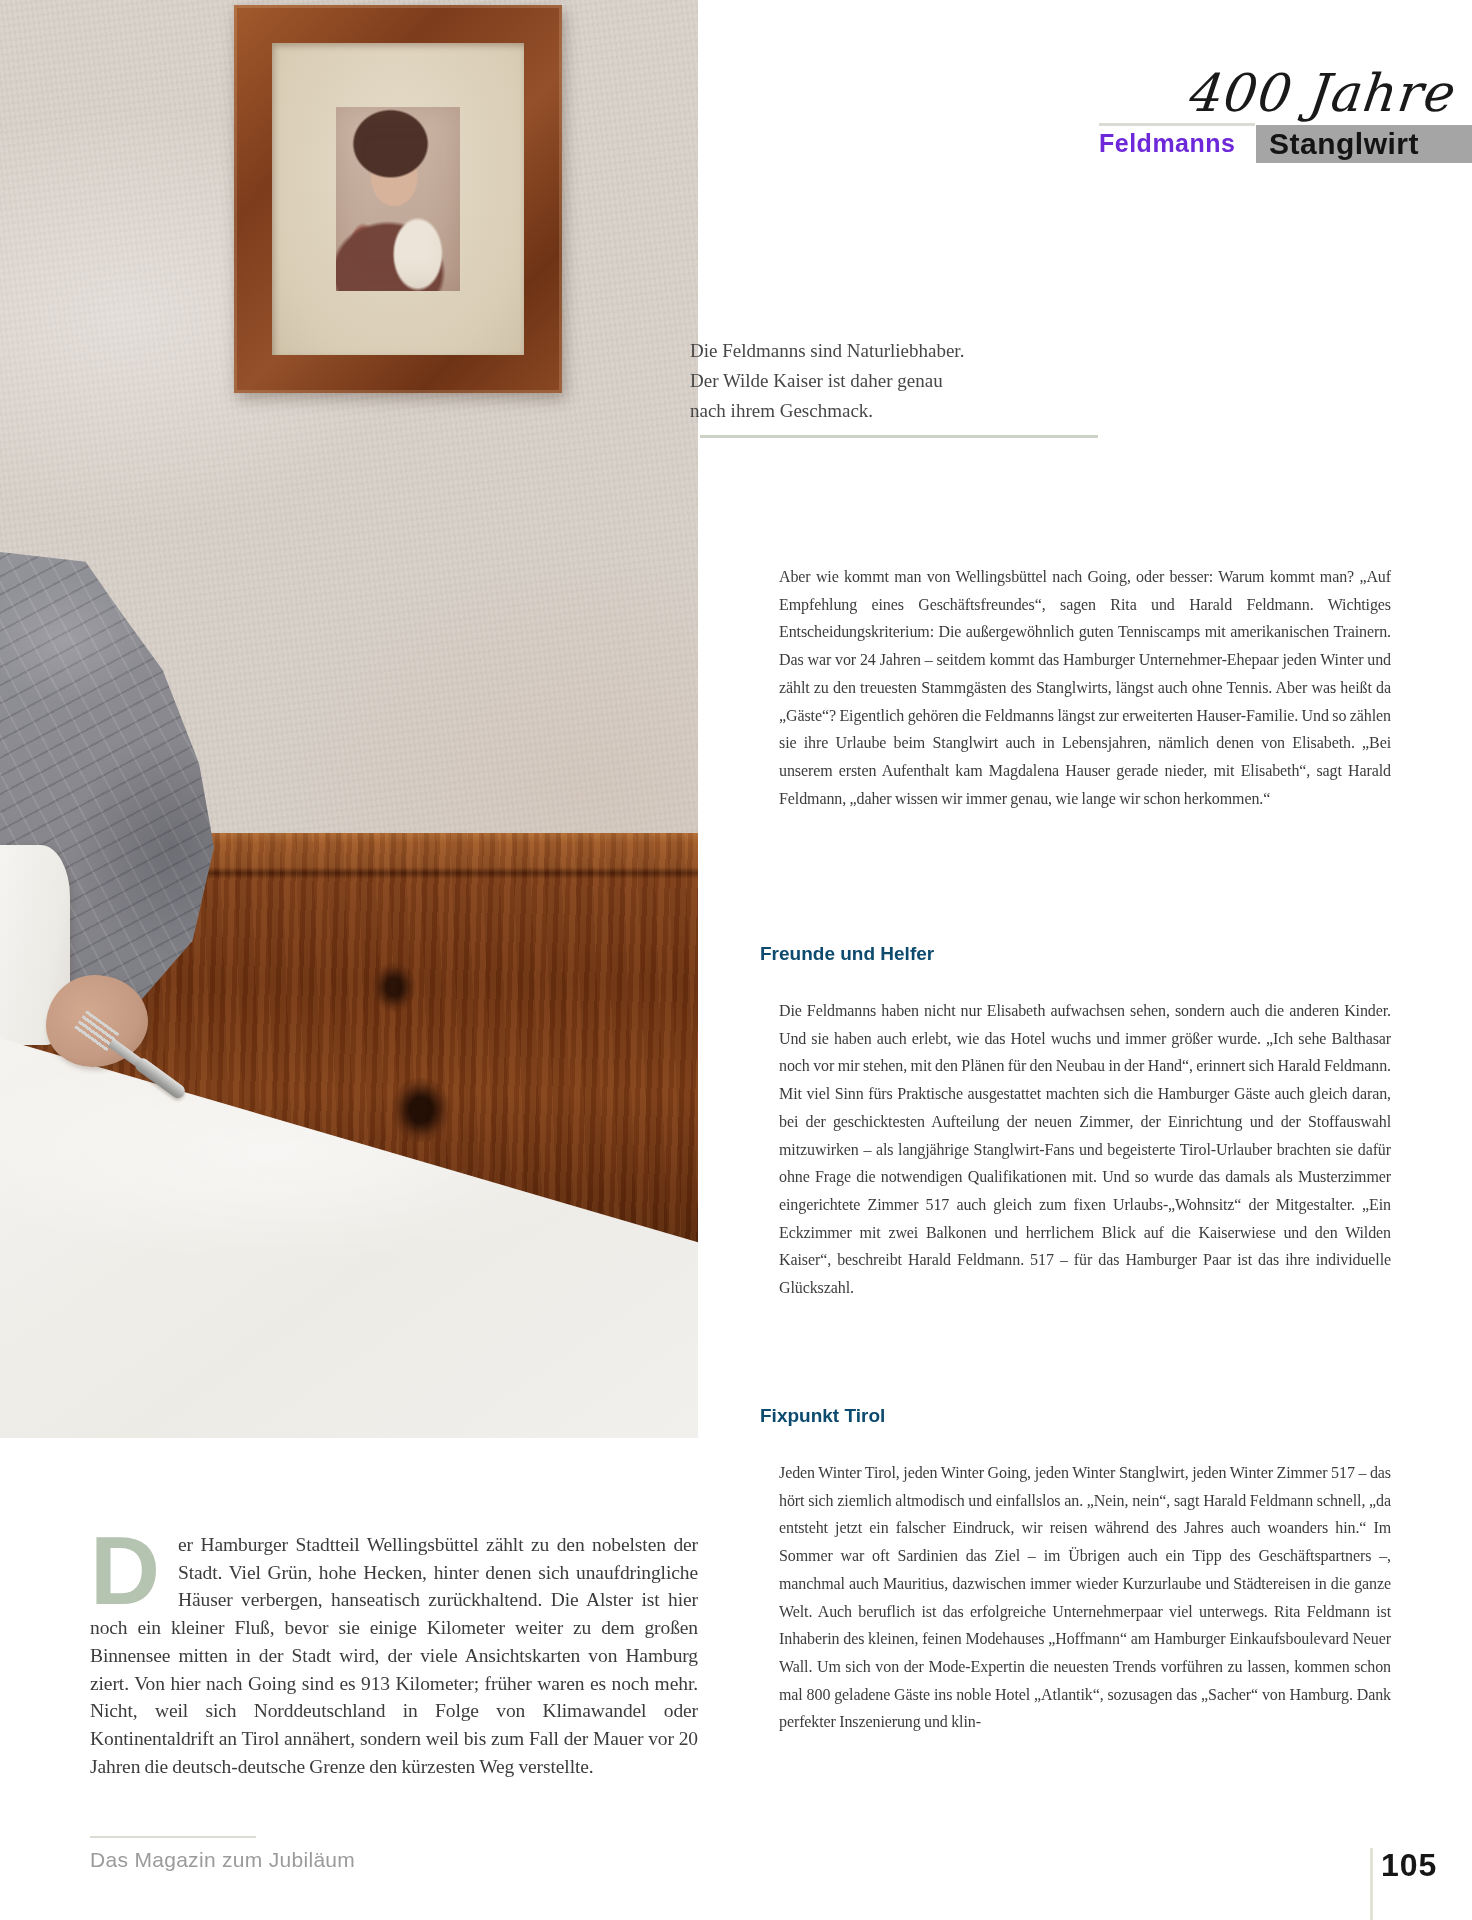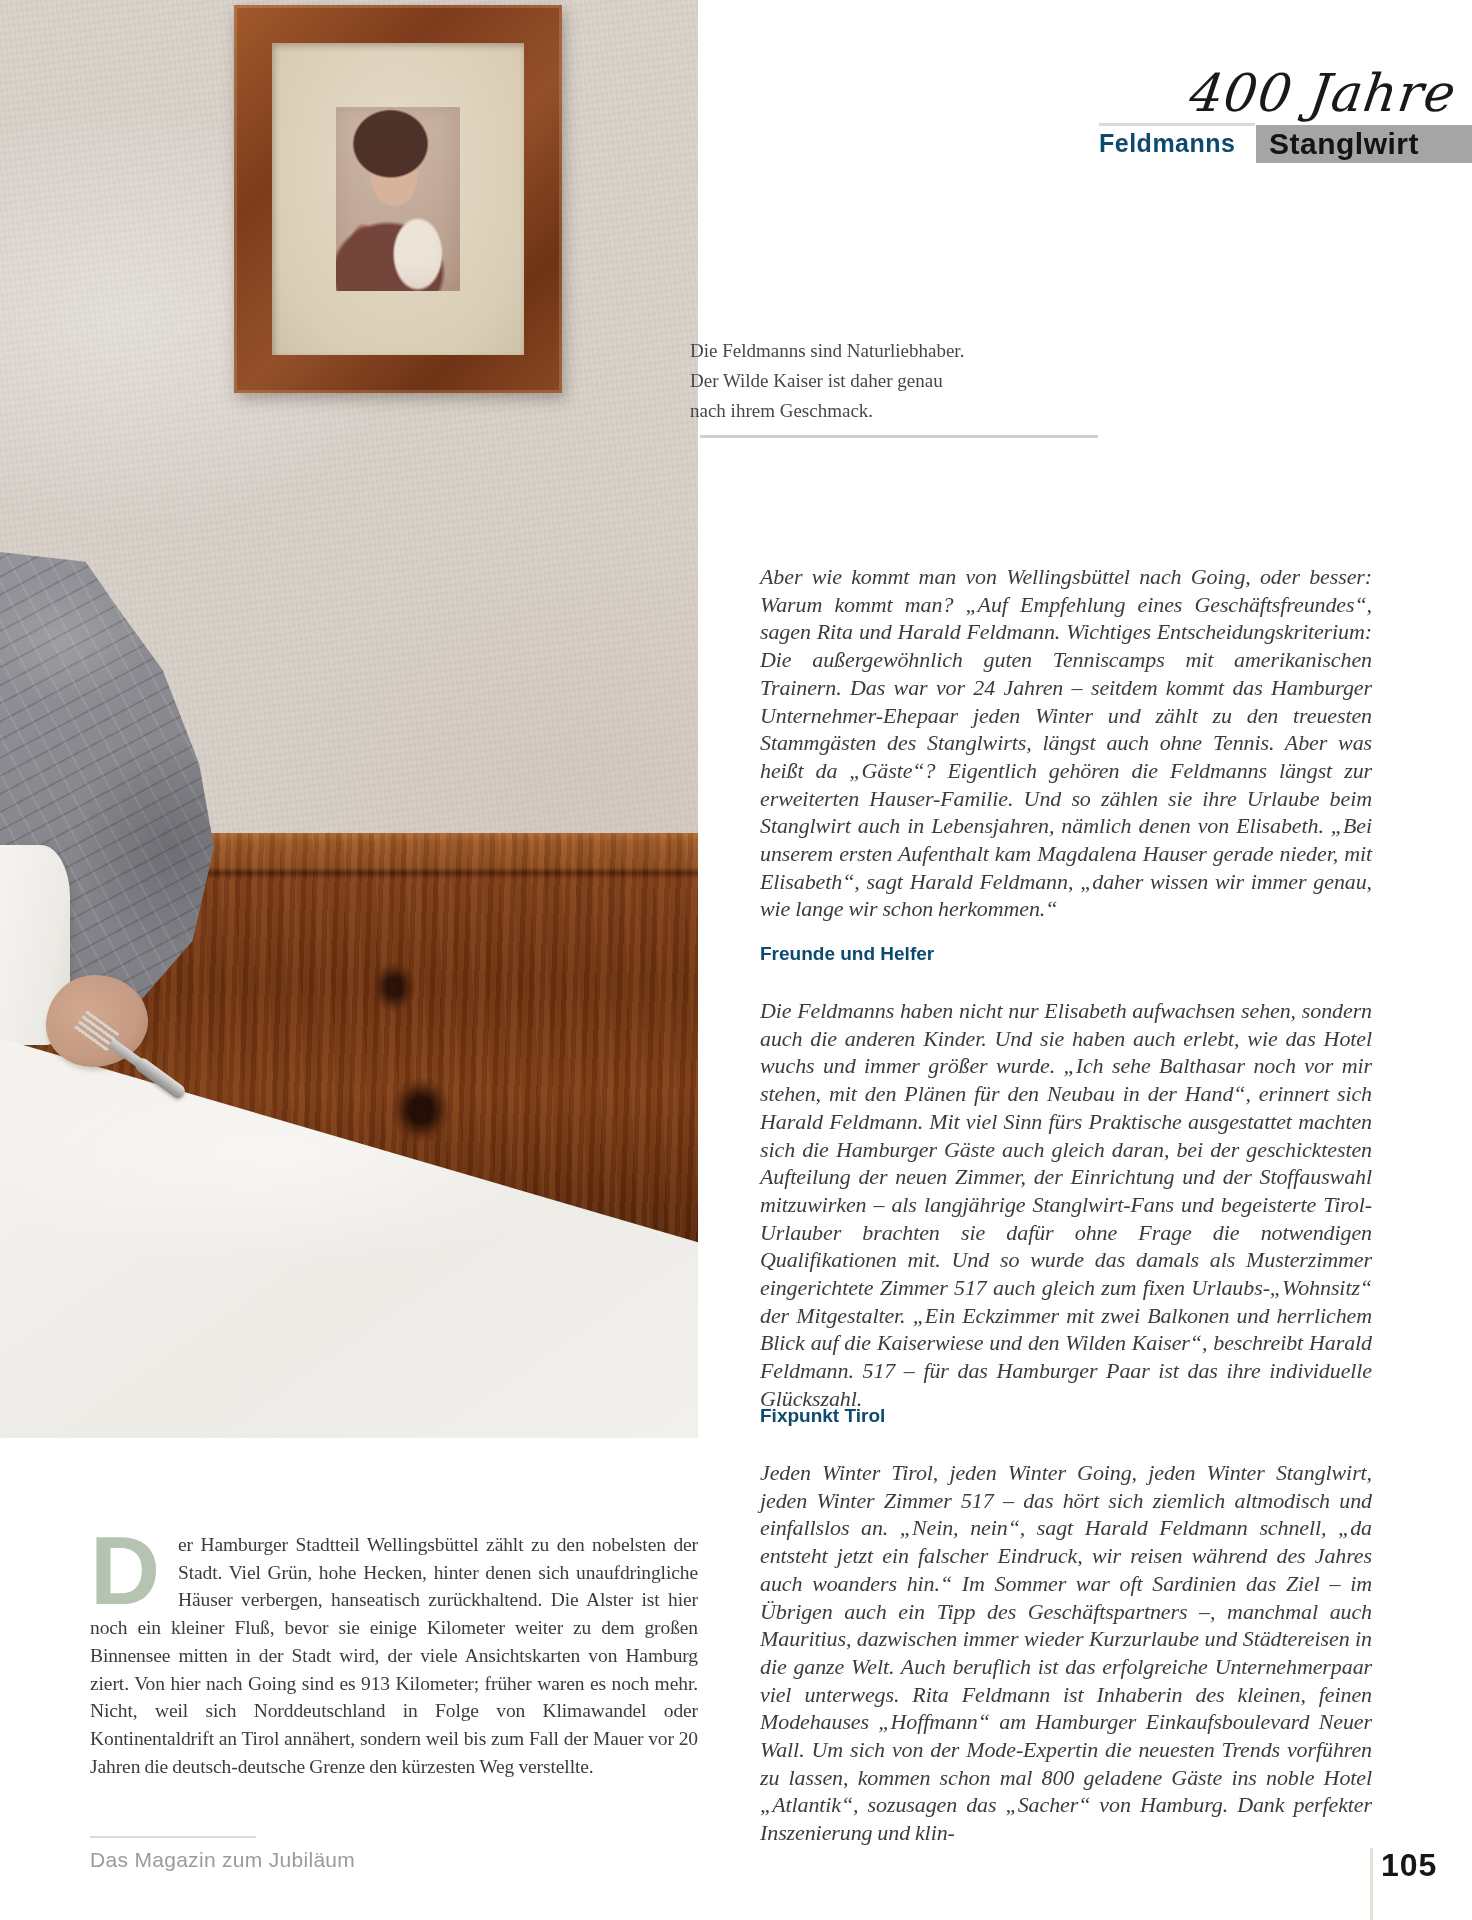--- a/index.html
+++ b/index.html
@@ -96,38 +96,38 @@
     background:linear-gradient(to bottom,#e2e2e0,#a0a09e 70%,#8b8b89);box-shadow:1px 2px 3px rgba(90,70,55,.3);}
   
   .brand-script{
     position:absolute;right:16px;top:64px;width:430px;text-align:right;white-space:nowrap;
     font-family:"DejaVu Serif","Liberation Serif",serif;font-style:italic;font-size:52px;line-height:58px;
     color:#191919;transform:skewX(-8deg);letter-spacing:1px;
   }
   .brand-rule{position:absolute;left:1099px;top:123px;width:156px;height:3px;background:#dadbd3;}
   .section-label{
     position:absolute;left:1099px;top:129px;width:150px;
-    font-family:"Liberation Sans","DejaVu Sans",sans-serif;font-weight:bold;font-size:25px;color:#0c4a6e;
+    font-family:"Liberation Sans","DejaVu Sans",sans-serif;font-weight:bold;font-size:25px;color:#6d28d9;
     letter-spacing:.5px;
   }
   .brand-box{
     position:absolute;left:1256px;top:125px;width:255px;height:38px;background:#a5a5a5;
     font-family:"Liberation Sans","DejaVu Sans",sans-serif;font-weight:bold;font-size:30px;line-height:38px;
     color:#141414;padding-left:13px;box-sizing:border-box;letter-spacing:.5px;
   }
   
   .caption{
     position:absolute;left:690px;top:336px;width:408px;text-align:left;
     font-family:Liberation Serif, serif;font-size:19px;line-height:30px;color:#474747;
   }
   .caption-rule{position:absolute;left:700px;top:435px;width:398px;height:3px;background:#ccd2c6;}
   
-  .body-col{position:absolute;width:612px;left:760px;text-align:justify;
-    font-size:22px;line-height:27.7px;letter-spacing:-0.1px;word-spacing:-0.5px;
-    hyphens:auto;font-style:italic;-webkit-hyphens:auto;}
+  .body-col{position:absolute;width:612px;left:779px;text-align:justify;
+    font-size:16px;line-height:27.7px;letter-spacing:-0.1px;word-spacing:-0.5px;
+    hyphens:auto;-webkit-hyphens:auto;}
   .p1{top:563px;}
   .p2{top:997px;}
   .p3{top:1459px;}
   .sec-heading{
     position:absolute;left:760px;
     font-family:"Liberation Sans","DejaVu Sans",sans-serif;font-weight:bold;font-size:19px;color:#0c4a6e;
   }
   .h1{top:943px;}
   .h2{top:1405px;}
   .intro{

